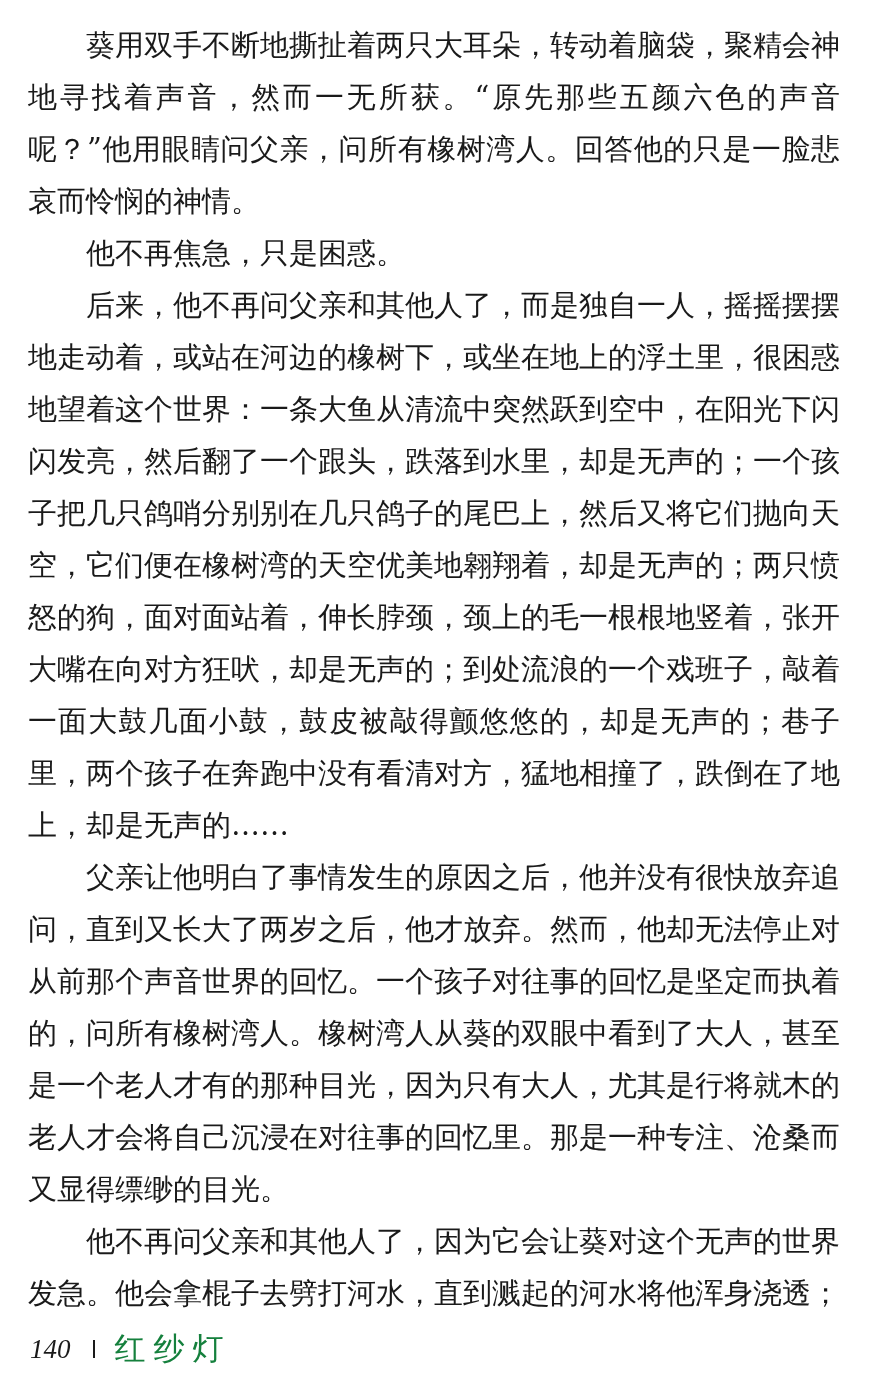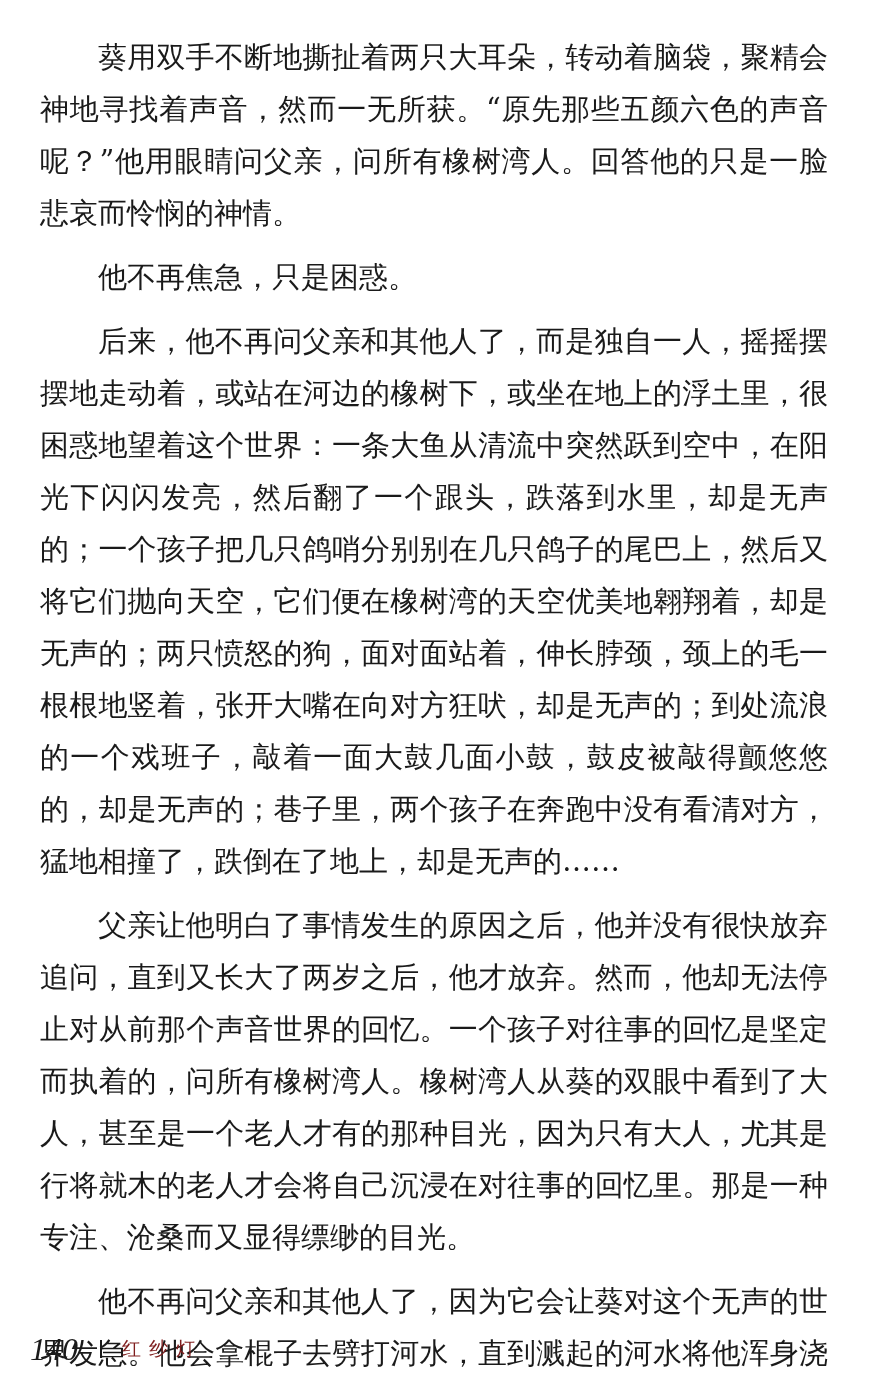--- a/index.html
+++ b/index.html
@@ -14,56 +14,56 @@
       overflow: hidden;
       color: #1a1a1a;
     }
     .page-body {
       position: absolute;
       left: 28px;
       top: 19px;
       width: 812px;
     }
     .para {
-      margin: 12px;
+      margin: 0;
       font-family: "DejaVu Serif", "Liberation Serif", serif;
       font-size: 29px;
       line-height: 52px;
       letter-spacing: 0px;
       text-align: justify;
       text-align-last: left;
       text-indent: 58px;
       word-break: break-all;
     }
     .footer {
       position: absolute;
       left: 30px;
       top: 1334px;
       height: 30px;
       display: flex;
       align-items: center;
     }
     .page-number {
       font-family: "Liberation Serif", "DejaVu Serif", serif;
       font-style: italic;
-      font-size: 32px;
+      font-size: 27px;
       color: #1a1a1a;
     }
     .footer-divider {
       display: inline-block;
       width: 2px;
       height: 18px;
       background: #1a1a1a;
       margin: 0 20px 0 22px;
     }
     .book-title {
       font-family: "DejaVu Sans", "Liberation Sans", sans-serif;
-      font-size: 19px;
+      font-size: 31px;
       letter-spacing: 8px;
-      color: #7f1d1d;
+      color: #15803d;
     }
   </style>
 </head>
 <body>
 
 <div class="page-body">
   <p class="para">葵用双手不断地撕扯着两只大耳朵，转动着脑袋，聚精会神地寻找着声音，然而一无所获。“原先那些五颜六色的声音呢？”他用眼睛问父亲，问所有橡树湾人。回答他的只是一脸悲哀而怜悯的神情。</p>
   <p class="para">他不再焦急，只是困惑。</p>
   <p class="para">后来，他不再问父亲和其他人了，而是独自一人，摇摇摆摆地走动着，或站在河边的橡树下，或坐在地上的浮土里，很困惑地望着这个世界：一条大鱼从清流中突然跃到空中，在阳光下闪闪发亮，然后翻了一个跟头，跌落到水里，却是无声的；一个孩子把几只鸽哨分别别在几只鸽子的尾巴上，然后又将它们抛向天空，它们便在橡树湾的天空优美地翱翔着，却是无声的；两只愤怒的狗，面对面站着，伸长脖颈，颈上的毛一根根地竖着，张开大嘴在向对方狂吠，却是无声的；到处流浪的一个戏班子，敲着一面大鼓几面小鼓，鼓皮被敲得颤悠悠的，却是无声的；巷子里，两个孩子在奔跑中没有看清对方，猛地相撞了，跌倒在了地上，却是无声的……</p>
   <p class="para">父亲让他明白了事情发生的原因之后，他并没有很快放弃追问，直到又长大了两岁之后，他才放弃。然而，他却无法停止对从前那个声音世界的回忆。一个孩子对往事的回忆是坚定而执着的，问所有橡树湾人。橡树湾人从葵的双眼中看到了大人，甚至是一个老人才有的那种目光，因为只有大人，尤其是行将就木的老人才会将自己沉浸在对往事的回忆里。那是一种专注、沧桑而又显得缥缈的目光。</p>

